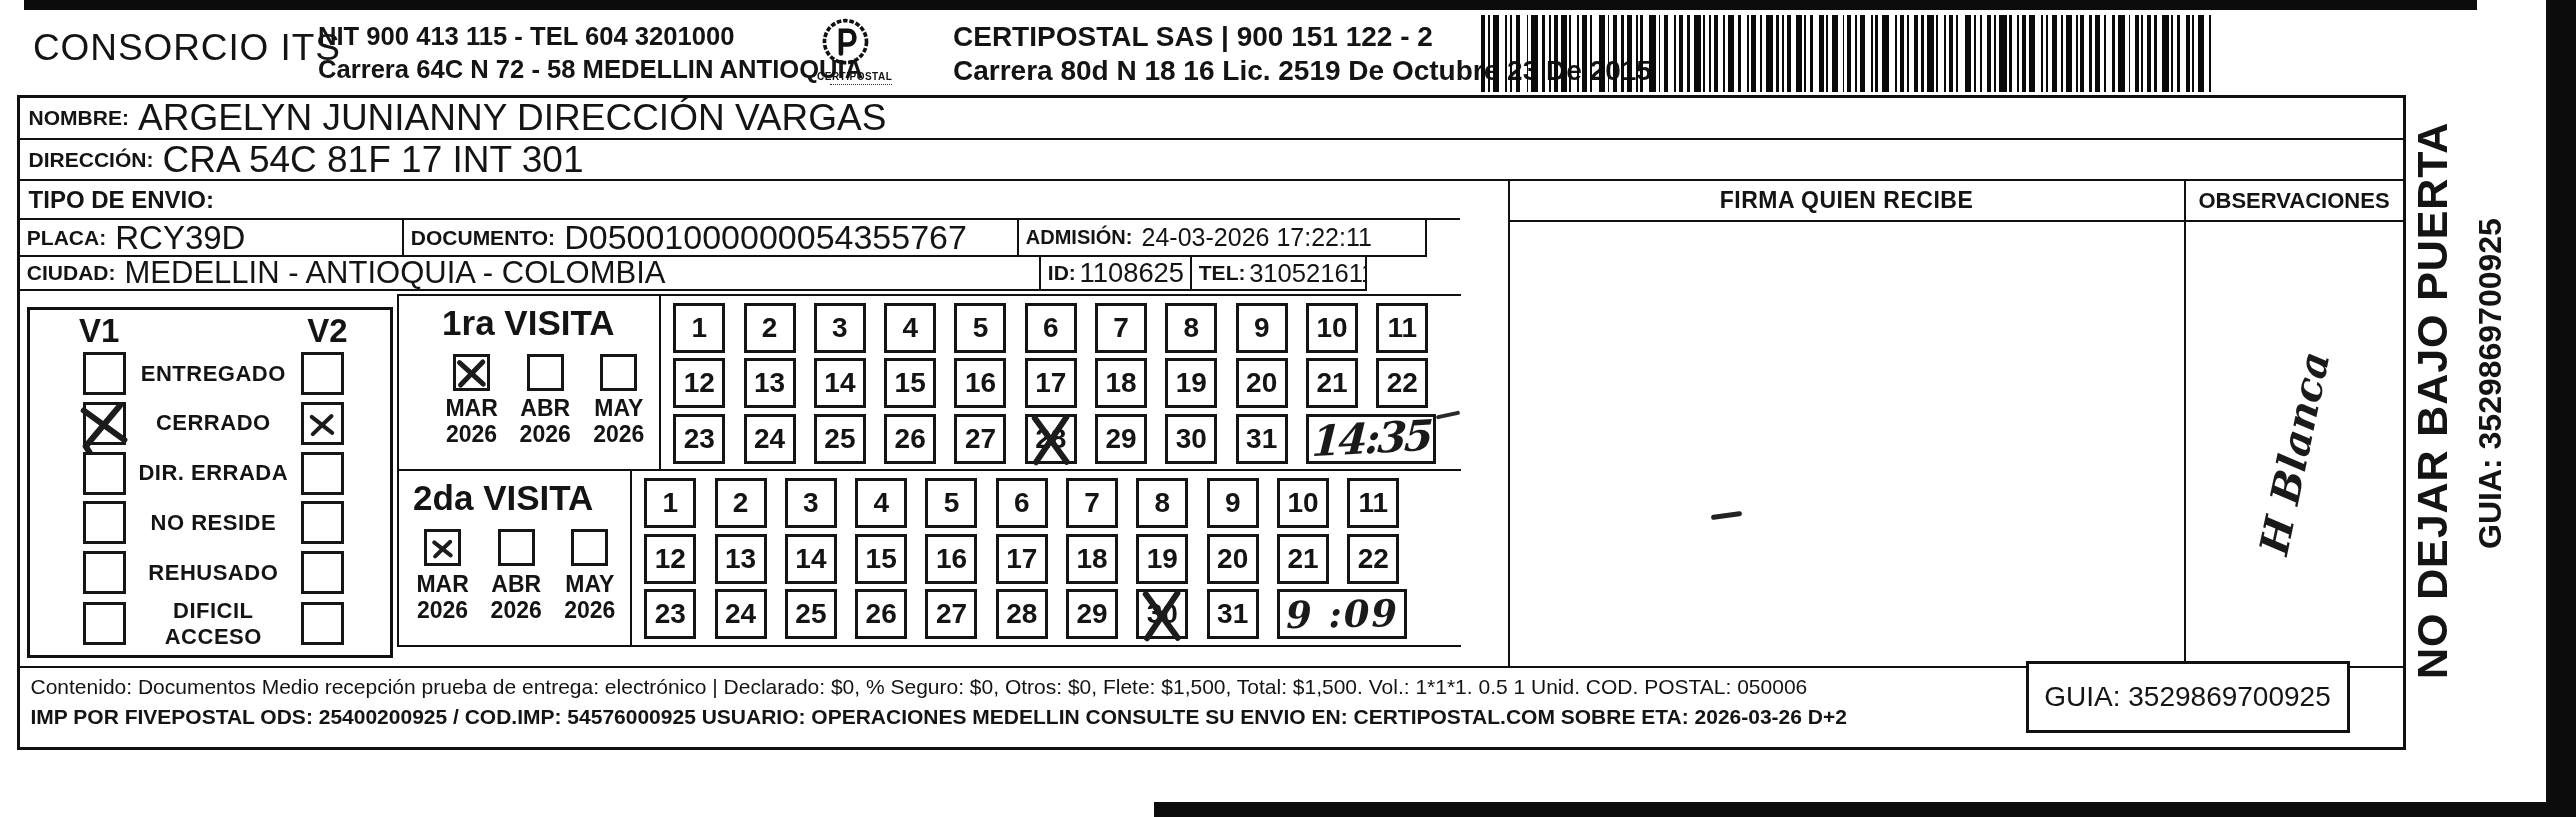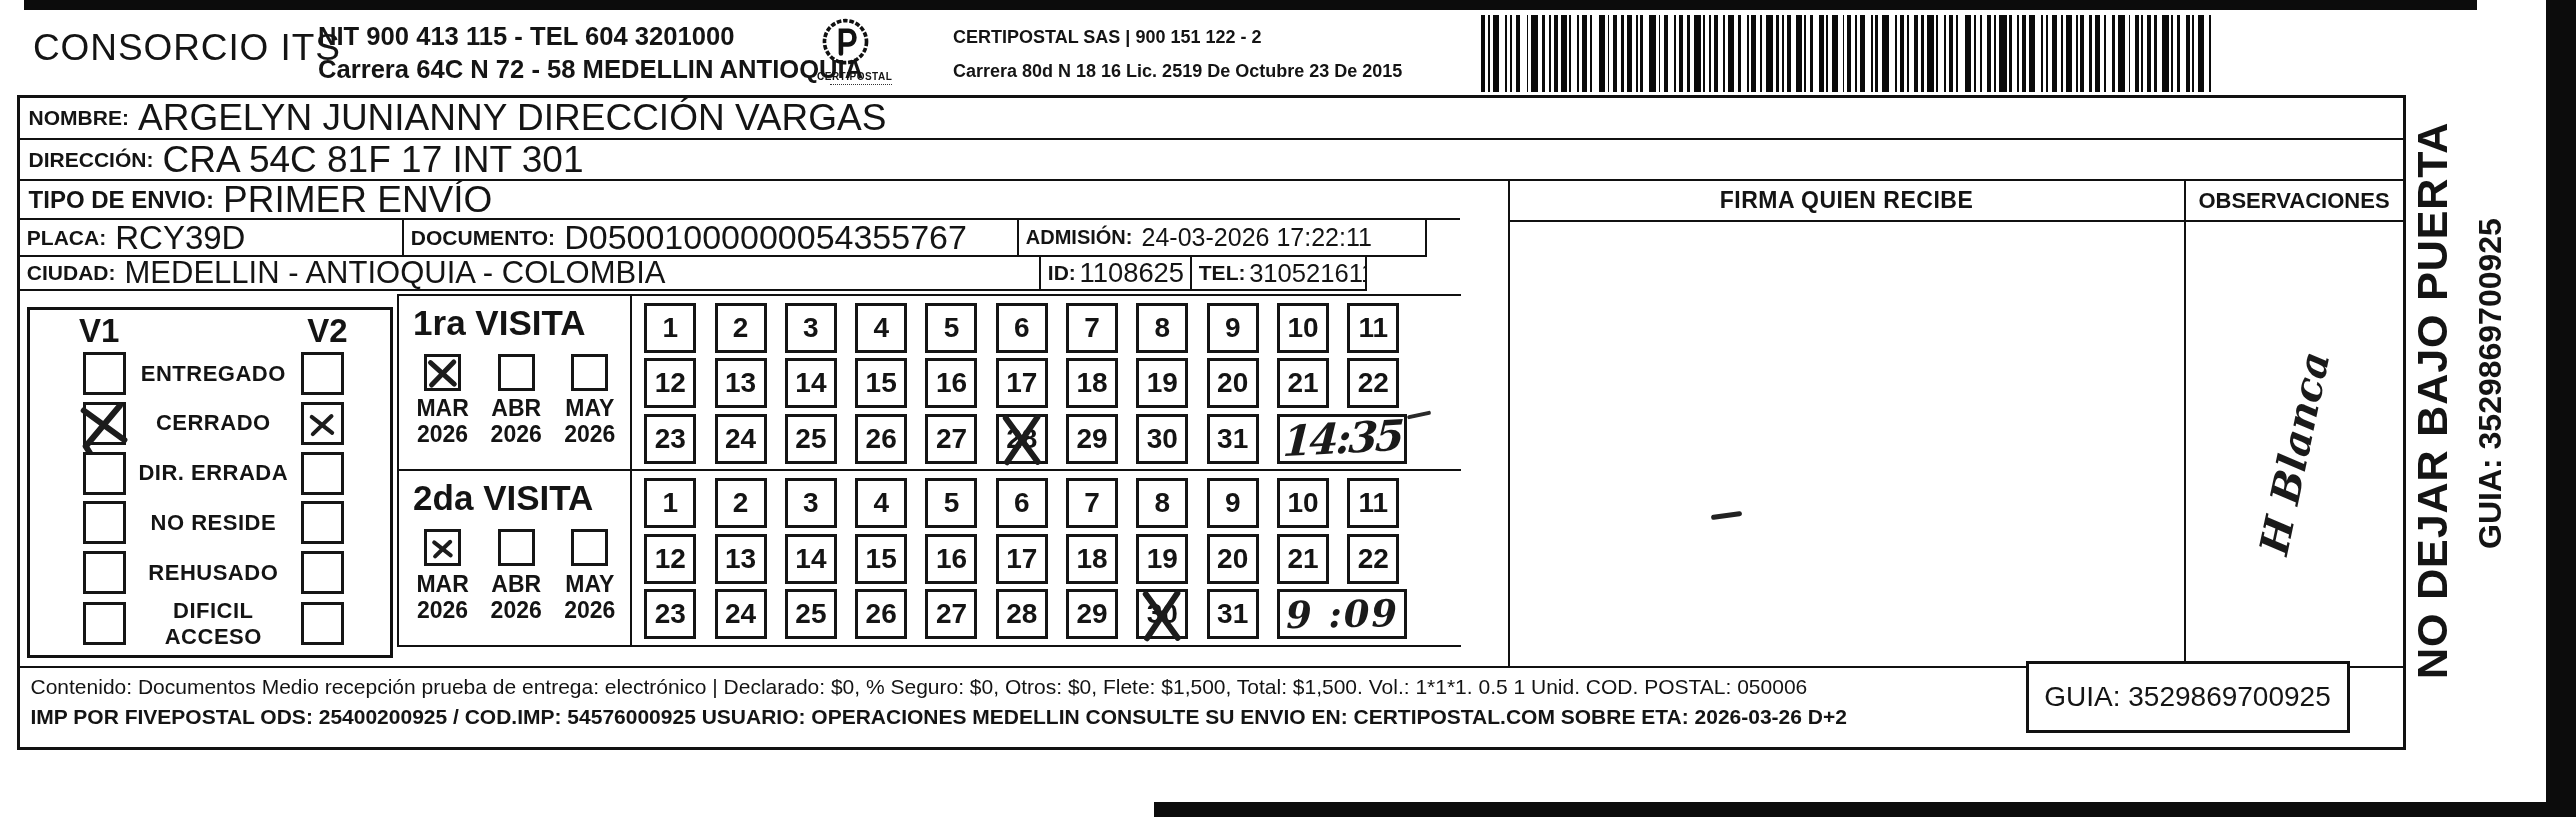--- a/index.html
+++ b/index.html
@@ -5,21 +5,21 @@
 <style>
   html,body{margin:0;padding:0;background:#e8e8e8;}
   .page{position:relative;width:2576px;height:818px;background:#fff;color:#141414;
         font-family:"Liberation Sans",sans-serif;overflow:hidden;}
   .ink{background:#0c0c0c;position:absolute;}
   
   .company{position:absolute;left:33px;top:27.4px;font-size:37px;letter-spacing:0.9px;}
   .hdr-block{position:absolute;font-weight:bold;}
   .hdr-line{white-space:nowrap;}
   .nit-block{left:318px;top:20px;font-size:25.6px;line-height:33px;}
-  .certi-block{left:953px;top:20px;font-size:18px;line-height:34px;}
+  .certi-block{left:953px;top:20px;font-size:28px;line-height:34px;}
   .logo{position:absolute;left:817px;top:16.5px;width:88px;text-align:left;}
   .logo-text{font-size:10px;font-weight:bold;letter-spacing:0.5px;margin-top:-1.8px;}
   .logo-sub{width:70%;margin:1.8px auto 0;border-top:1.8px dotted #333;height:0;}
   .barcode{position:absolute;left:1481px;top:14.6px;width:743px;height:77px;display:flex;align-items:stretch;overflow:hidden;}
   .barcode span{display:block;height:100%;background:#0a0a0a;flex:0 0 auto;}
   
   .form{position:absolute;left:16.5px;top:95px;width:2389px;height:655px;border:3.7px solid #111;
         display:flex;flex-direction:column;box-sizing:border-box;}
   .frow{display:flex;align-items:center;padding-left:9.1px;box-sizing:border-box;}
   .lab{font-weight:bold;font-size:21px;margin-right:9.1px;white-space:nowrap;}
@@ -53,21 +53,21 @@
   .status-head{display:flex;justify-content:space-between;font-weight:bold;font-size:33px;
                padding:0 33px 0 40px;height:35px;align-items:center;}
   .status-row{flex:1;display:flex;align-items:center;padding:0 37px 0 44px;}
   .status-row .opt{flex:1;text-align:center;font-weight:bold;font-size:22px;letter-spacing:0.5px;}
   .cbox{display:inline-block;width:37px;height:37px;border:3.7px solid #161616;position:relative;
         background:#fff;box-sizing:content-box;flex:0 0 auto;}
   
   .visit-box{position:absolute;left:377px;top:2.7px;width:1064px;height:353px;
              border:2.7px solid #111;border-right:none;box-sizing:border-box;display:flex;flex-direction:column;}
   .visit-half{flex:1;display:flex;min-height:0;}
-  .visit-half.first{border-bottom:2.7px solid #111;}
+  .visit-half.first{border-bottom:2.7px solid #111;padding-left:29px;}
   .visit-label-panel{width:233px;border-right:2.7px solid #111;padding:7.3px 0 0 14.6px;box-sizing:border-box;}
   .visit-title{font-weight:bold;font-size:35px;margin-bottom:11px;}
   .months{display:flex;gap:14.6px;}
   .month-col{display:flex;flex-direction:column;align-items:center;width:59px;}
   .months .cbox{width:31px;height:31px;margin-bottom:5.5px;}
   .month-name,.month-year{font-weight:bold;font-size:23px;line-height:25.6px;}
   .visit-cal{flex:1;padding:7.3px 3.7px 3.7px 12.8px;box-sizing:border-box;}
   .cal-row{display:flex;margin-bottom:5.5px;}
   .cal-cell{width:46px;height:44px;border:3.7px solid #141414;margin-right:18.3px;display:flex;
             align-items:center;justify-content:center;font-size:28px;font-weight:bold;
@@ -263,21 +263,20 @@
     <div class="frow row-direccion">
       <span class="lab">DIRECCIÓN:</span>
       <span class="val">CRA 54C  81F 17 INT 301</span>
     </div>
 
     <div class="mid">
       <div class="mid-left">
 
         <div class="frow row-tipo">
           <span class="lab" style="font-size:24px;">TIPO DE ENVIO:</span>
-          <span class="val">PRIMER ENVÍO</span>
         </div>
 
         <div class="cellrow row-placa">
           <div class="cell cell-placa">
             <span class="lab">PLACA:</span>
             <span class="val" style="font-size:33px;">RCY39D</span>
           </div>
           <div class="cell cell-doc">
             <span class="lab">DOCUMENTO:</span>
             <span class="val" style="font-size:34px;">D05001000000054355767</span>

